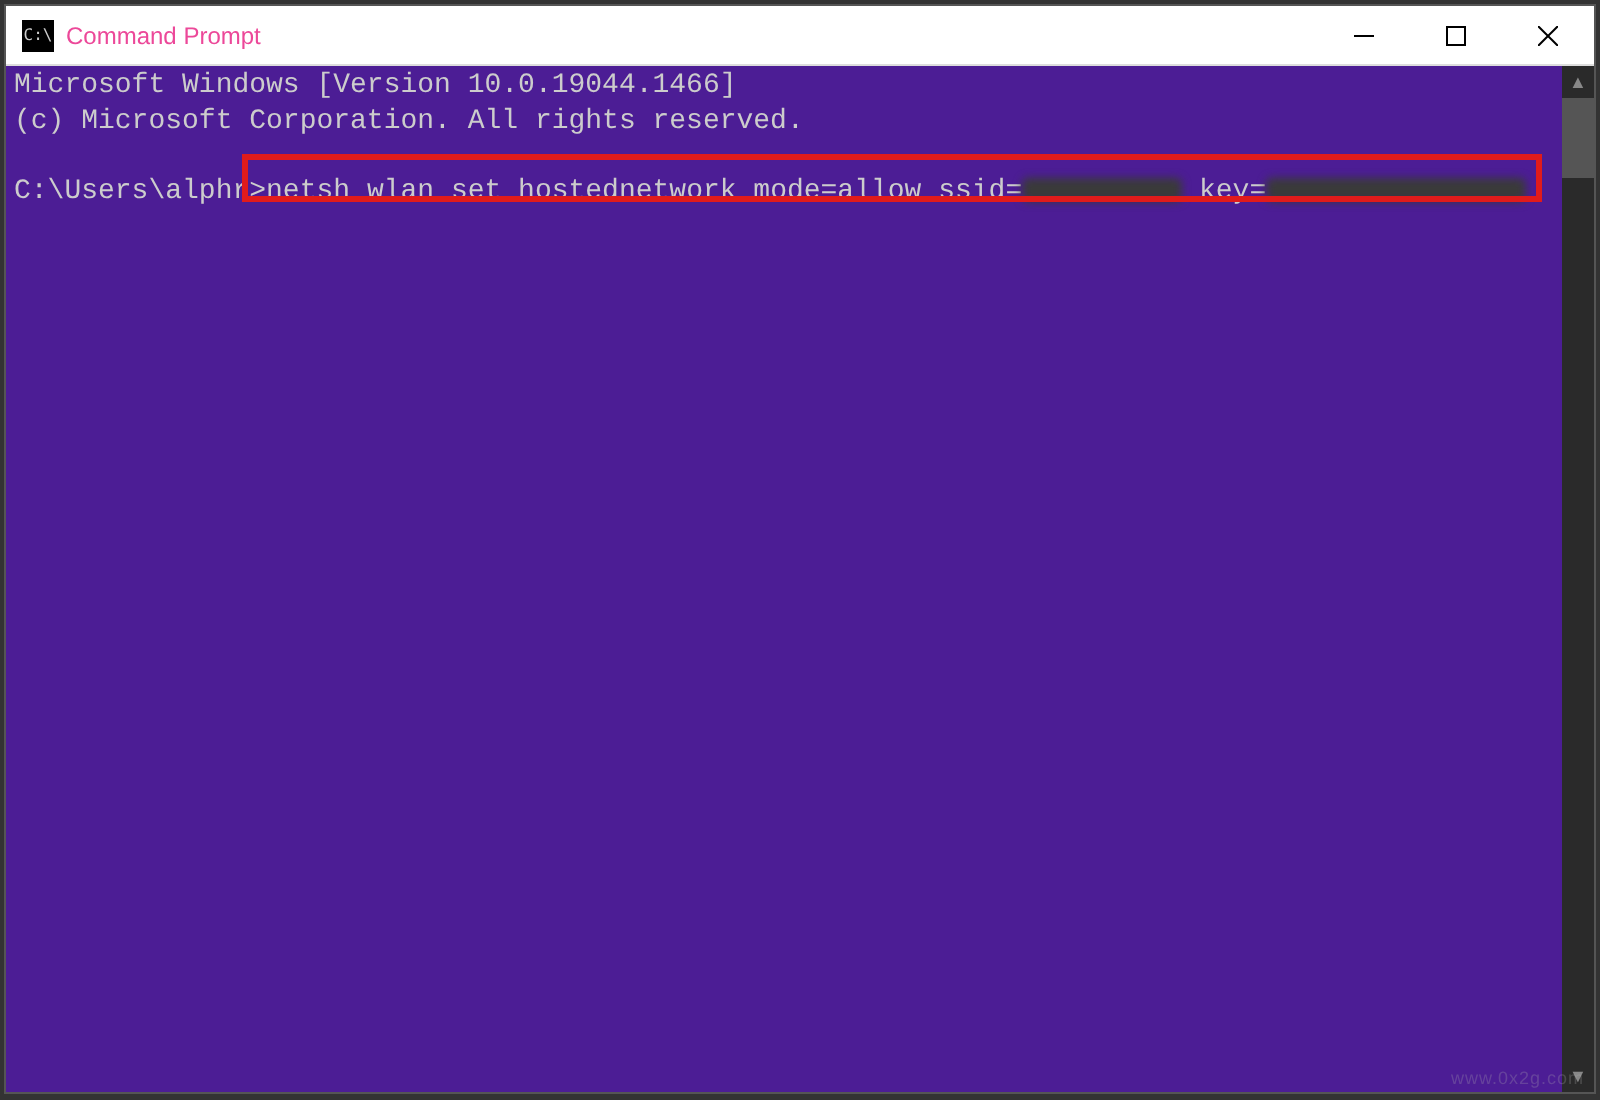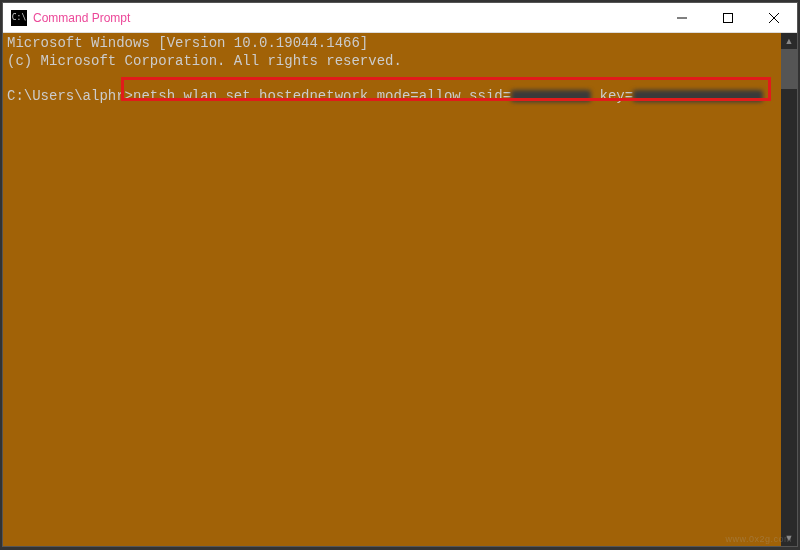--- a/index.html
+++ b/index.html
@@ -63,21 +63,21 @@
       color: #000;
       cursor: pointer;
     }
     .window-control svg {
       stroke: #000;
       stroke-width: 1;
       fill: none;
     }
     .terminal-area {
       position: relative;
-      background: #a16207;
+      background: #4c1d95;
       height: calc(100% - 30px);
       display: flex;
     }
     .terminal-content {
       flex: 1;
       color: #cccccc;
       font-family: Consolas, "Courier New", monospace;
       font-size: 14px;
       line-height: 1.25;
       padding: 2px 4px;

